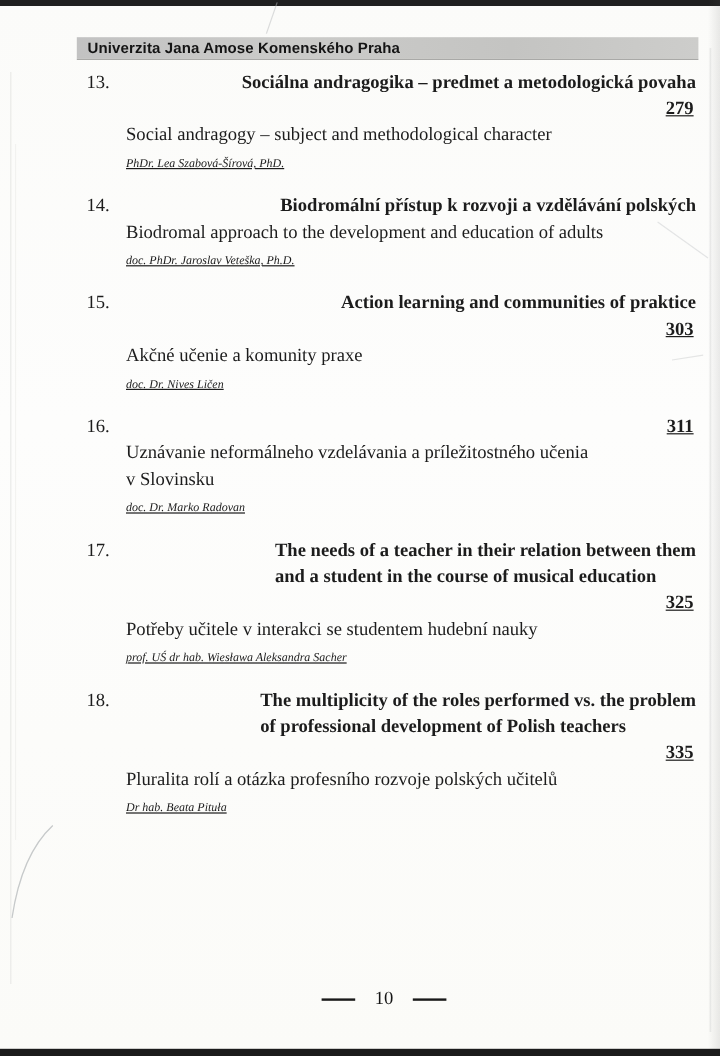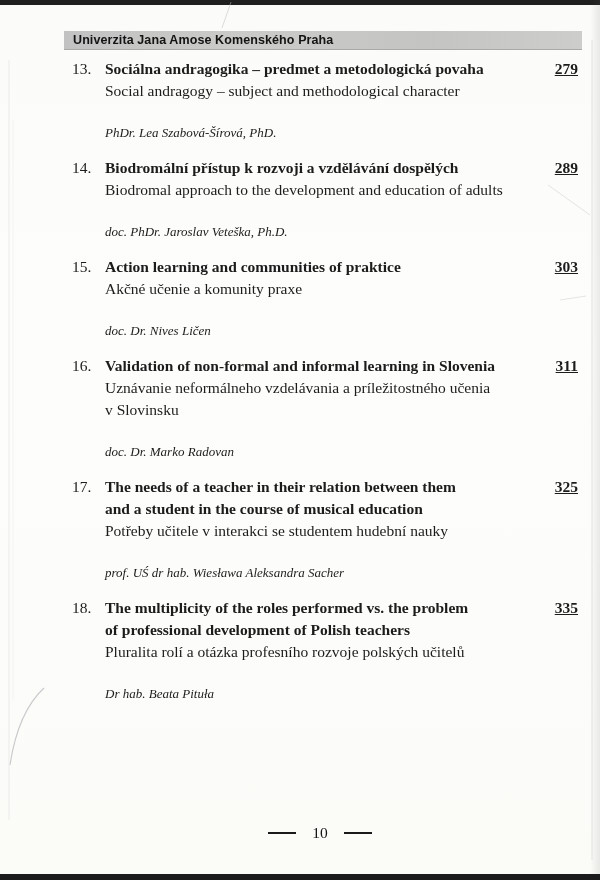--- a/index.html
+++ b/index.html
@@ -64,20 +64,22 @@
   .num {
     width: 33px;
     flex: 0 0 33px;
     font-weight: normal;
     font-size: 15.5px;
     line-height: 22px;
   }
   .body { flex: 1; }
   .trow {
     display: flex;
+    align-items: flex-end;
+    flex-direction: column;
   }
   .title {
     font-weight: bold;
     font-size: 15.5px;
     line-height: 22px;
     white-space: pre-line;
     max-width: 430px;
   }
   .pagenum {
     flex: 1;
@@ -89,23 +91,24 @@
     text-decoration: underline;
   }
   .subtitle {
     font-size: 15.5px;
     line-height: 22px;
     white-space: pre-line;
     max-width: 455px;
   }
   .author {
     font-style: italic;
-    font-size: 13px;
-    line-height: 22px;
-    margin-top: 20px;
+    font-size: 10px;
+    line-height: 22px;
+    margin-top: 2px;
+    text-decoration: underline;
   }
   .footer {
     position: absolute;
     left: 0; top: 824px;
     width: 640px;
     display: flex;
     justify-content: center;
     align-items: center;
   }
   .footer .dash {
@@ -141,22 +144,21 @@
         </div>
         <div class="subtitle">Social andragogy – subject and methodological character</div>
         <div class="author">PhDr. Lea Szabová-Šírová, PhD.</div>
       </div>
     </div>
 
     <div class="entry">
       <div class="num">14.</div>
       <div class="body">
         <div class="trow">
-          <div class="title">Biodromální přístup k rozvoji a vzdělávání dospělých</div>
-          <div class="pagenum">289</div>
+          <div class="title">Biodromální přístup k rozvoji a vzdělávání polských</div>
         </div>
         <div class="subtitle">Biodromal approach to the development and education of adults</div>
         <div class="author">doc. PhDr. Jaroslav Veteška, Ph.D.</div>
       </div>
     </div>
 
     <div class="entry">
       <div class="num">15.</div>
       <div class="body">
         <div class="trow">
@@ -165,21 +167,20 @@
         </div>
         <div class="subtitle">Akčné učenie a komunity praxe</div>
         <div class="author">doc. Dr. Nives Ličen</div>
       </div>
     </div>
 
     <div class="entry">
       <div class="num">16.</div>
       <div class="body">
         <div class="trow">
-          <div class="title">Validation of non-formal and informal learning in Slovenia</div>
           <div class="pagenum">311</div>
         </div>
         <div class="subtitle">Uznávanie neformálneho vzdelávania a príležitostného učenia
 v Slovinsku</div>
         <div class="author">doc. Dr. Marko Radovan</div>
       </div>
     </div>
 
     <div class="entry">
       <div class="num">17.</div>

